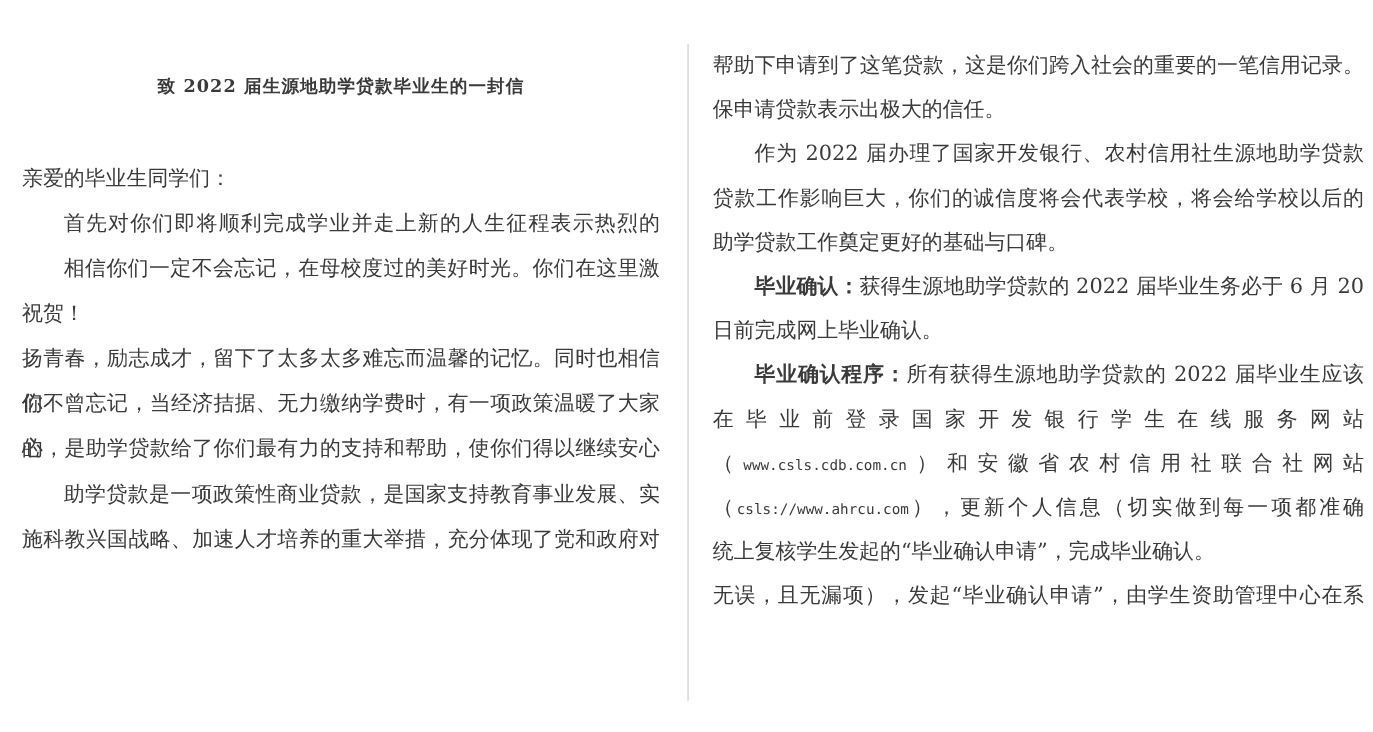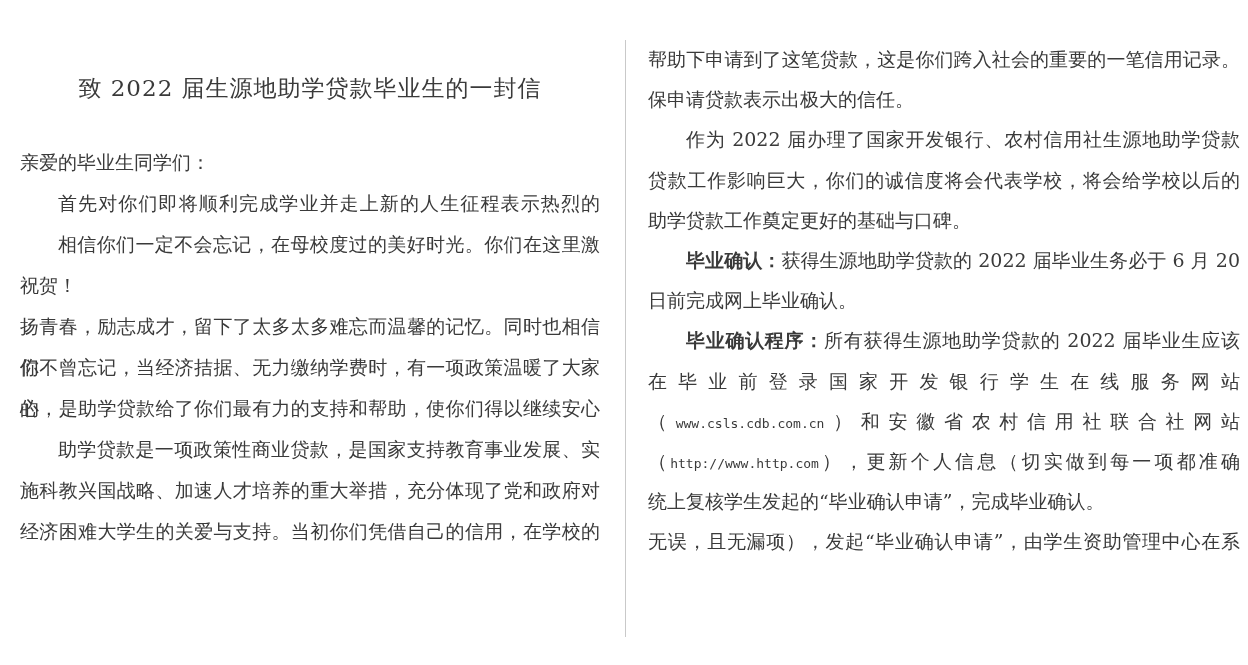--- a/index.html
+++ b/index.html
@@ -19,22 +19,22 @@
     position: absolute;
     inset: 0;
     background: #ffffff;
   }
   .letter-title {
     position: absolute;
     left: 20px;
     top: 58px;
     width: 580px;
     text-align: center;
-    font-size: 23px;
-    font-weight: normal;
+    font-size: 16px;
+    font-weight: bold;
     letter-spacing: 1px;
     white-space: nowrap;
   }
   .col-lines {
     position: absolute;
     font-size: 19px;
   }
   .left-lines {
     left: 20px;
     top: 142px;
@@ -83,34 +83,33 @@
   <div class="col-lines left-lines">
       <div class="line"><span>亲爱的毕业生同学们：</span></div>
       <div class="line ind just"><span>首先对你们即将顺利完成学业并走上新的人生征程表示热烈的</span></div>
       <div class="line ind just"><span>相信你们一定不会忘记，在母校度过的美好时光。你们在这里激</span></div>
       <div class="line"><span>祝贺！</span></div>
       <div class="line just"><span>扬青春，励志成才，留下了太多太多难忘而温馨的记忆。同时也相信你</span></div>
       <div class="line just"><span>们不曾忘记，当经济拮据、无力缴纳学费时，有一项政策温暖了大家的</span></div>
       <div class="line just"><span>心，是助学贷款给了你们最有力的支持和帮助，使你们得以继续安心</span></div>
       <div class="line ind just"><span>助学贷款是一项政策性商业贷款，是国家支持教育事业发展、实</span></div>
       <div class="line just"><span>施科教兴国战略、加速人才培养的重大举措，充分体现了党和政府对</span></div>
-      <div class="line just"><span>经济困难大学生的关爱与支持。当初你们凭借自己的信用，在学校的</span></div>
     </div>
 
   <div class="divider"></div>
 
   <div class="col-lines right-lines">
       <div class="line just"><span>帮助下申请到了这笔贷款，这是你们跨入社会的重要的一笔信用记录。</span></div>
       <div class="line"><span>保申请贷款表示出极大的信任。</span></div>
       <div class="line ind just"><span>作为 2022 届办理了国家开发银行、农村信用社生源地助学贷款</span></div>
       <div class="line just"><span>贷款工作影响巨大，你们的诚信度将会代表学校，将会给学校以后的</span></div>
       <div class="line"><span>助学贷款工作奠定更好的基础与口碑。</span></div>
       <div class="line ind just"><span class="b">毕业确认：</span><span>获得生源地助学贷款的 2022 届毕业生务必于 6 月 20</span></div>
       <div class="line"><span>日前完成网上毕业确认。</span></div>
       <div class="line ind just"><span class="b">毕业确认程序：</span><span>所有获得生源地助学贷款的 2022 届毕业生应该</span></div>
       <div class="line just"><span>在毕业前登录国家开发银行学生在线服务网站</span></div>
       <div class="line just"><span>（</span><span class="mono">www.csls.cdb.com.cn</span><span>）和安徽省农村信用社联合社网站</span></div>
-      <div class="line just"><span>（</span><span class="mono">http://www.http.com</span><span>），更新个人信息（切实做到每一项都准确</span></div>
+      <div class="line just"><span>（</span><span class="mono">csls://www.ahrcu.com</span><span>），更新个人信息（切实做到每一项都准确</span></div>
       <div class="line"><span>统上复核学生发起的“毕业确认申请”，完成毕业确认。</span></div>
       <div class="line just"><span>无误，且无漏项），发起“毕业确认申请”，由学生资助管理中心在系</span></div>
     </div>
 
 </div>
 
 </body></html>

